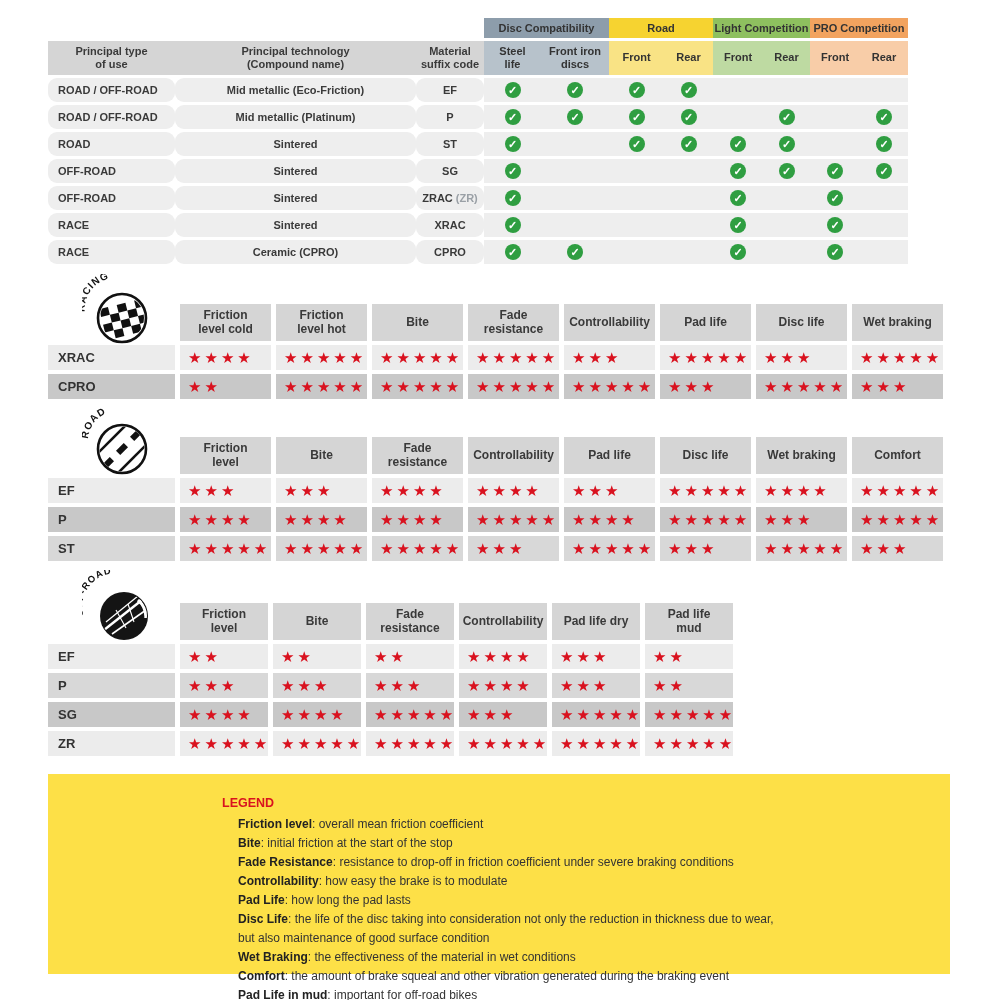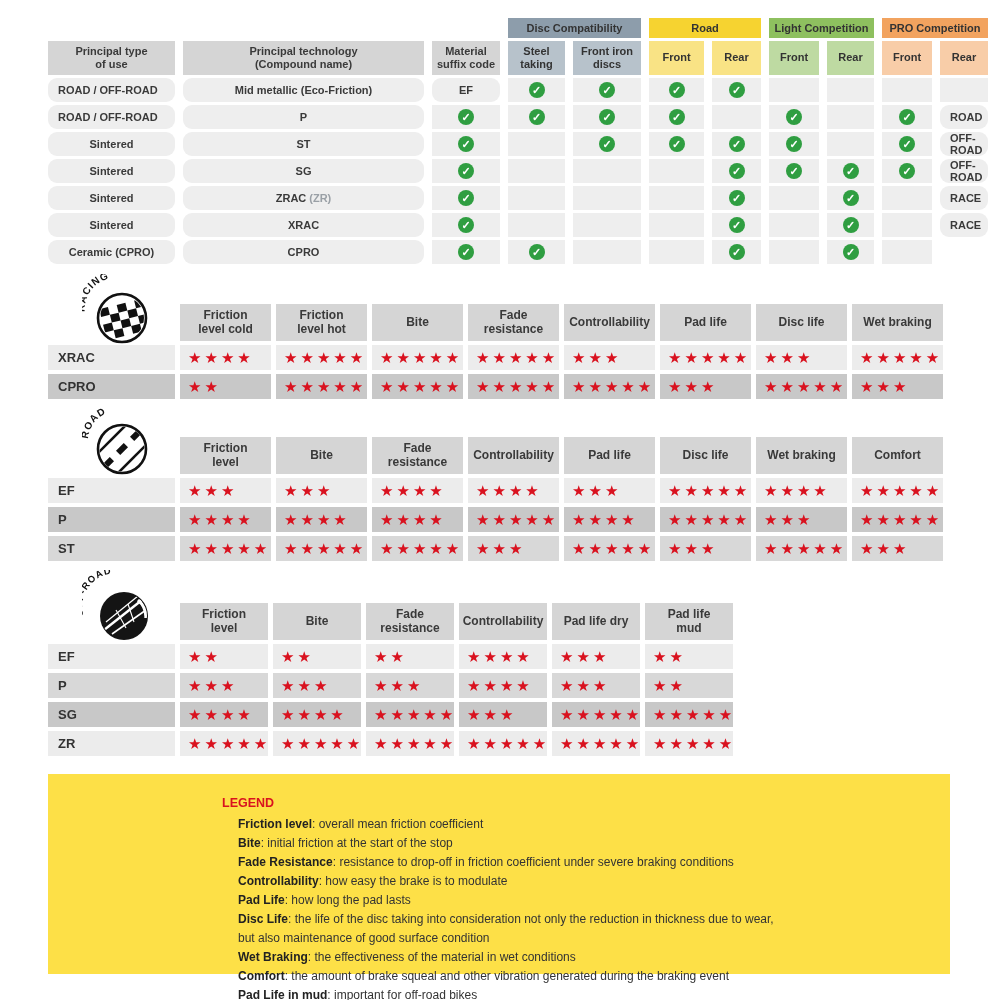--- a/index.html
+++ b/index.html
@@ -1,20 +1,20 @@
 <!DOCTYPE html>
 <html><head>
 <meta charset="utf-8">
 <style>
   html,body{margin:0;padding:0;background:#fff;}
   body{width:1000px;height:1000px;font-family:"Liberation Sans",sans-serif;color:#3a3a3a;overflow:hidden;}
   .page{position:relative;box-sizing:border-box;padding:18px 50px 0 48px;width:1000px;}
 
   
-  .compat-grid{display:grid;grid-template-columns:127px 241px 68px 57px 68px 55px 49px 50px 47px 50px 48px;gap:3px 8px;width:902px;}
+  .compat-grid{display:grid;grid-template-columns:127px 241px 68px 57px 68px 55px 49px 50px 47px 50px 48px;gap:3px 0;width:902px;}
   .spacer{grid-column:span 3;}
   .group-h{grid-column:span 2;height:20px;display:flex;align-items:center;justify-content:center;font-size:11px;font-weight:bold;color:#333;}
   .hcell{background:#d5d5d5;height:34px;display:flex;align-items:center;justify-content:center;text-align:center;font-size:11px;font-weight:bold;white-space:pre-line;line-height:1.2;}
   .sub-h{height:34px;display:flex;align-items:center;justify-content:center;text-align:center;font-size:11px;font-weight:bold;white-space:pre-line;line-height:1.2;color:#333;}
   .rcell{background:#eee;height:24px;display:flex;align-items:center;font-size:11px;font-weight:bold;border-radius:9px;}
   .rcell.use{padding-left:10px;box-sizing:border-box;}
   .rcell.center{justify-content:center;}
   .note{color:#9aa0a6;margin-left:3px;font-weight:bold;}
   .ccell{background:#eee;height:24px;display:flex;align-items:center;justify-content:center;}
   .check{width:16px;height:16px;border-radius:50%;background:#2f9e41;color:#fff;font-size:11px;font-weight:bold;display:flex;align-items:center;justify-content:center;line-height:1;}
@@ -58,21 +58,21 @@
         <div class="group-h" style="background: rgb(246, 211, 48);">Road</div>
         <div class="group-h" style="background: rgb(142, 192, 95);">Light Competition</div>
         <div class="group-h" style="background: rgb(242, 163, 95);">PRO Competition</div>
         <div class="hcell">Principal type
 of use</div>
         <div class="hcell">Principal technology
 (Compound name)</div>
         <div class="hcell">Material
 suffix code</div>
         <div class="sub-h" style="background: rgb(183, 194, 203);">Steel
-taking</div>
+life</div>
         <div class="sub-h" style="background: rgb(183, 194, 203);">Front iron
 discs</div>
         <div class="sub-h" style="background: rgb(249, 227, 133);">Front</div>
         <div class="sub-h" style="background: rgb(249, 227, 133);">Rear</div>
         <div class="sub-h" style="background: rgb(190, 218, 162);">Front</div>
         <div class="sub-h" style="background: rgb(190, 218, 162);">Rear</div>
         <div class="sub-h" style="background: rgb(248, 205, 168);">Front</div>
         <div class="sub-h" style="background: rgb(248, 205, 168);">Rear</div>
         <div class="rcell use">ROAD / OFF-ROAD</div>
         <div class="rcell center">Mid metallic (Eco-Friction)</div>
@@ -87,20 +87,21 @@
           <span class="check">✓</span>
         </div>
         <div class="ccell">
           <span class="check">✓</span>
         </div>
         <div class="ccell"></div>
         <div class="ccell"></div>
         <div class="ccell"></div>
         <div class="ccell"></div>
         <div class="rcell use">ROAD / OFF-ROAD</div>
+        <div class="rcell center">Mid metallic (Platinum)</div>
         <div class="rcell center">P</div>
         <div class="ccell">
           <span class="check">✓</span>
         </div>
         <div class="ccell">
           <span class="check">✓</span>
         </div>
         <div class="ccell">
           <span class="check">✓</span>
         </div>

